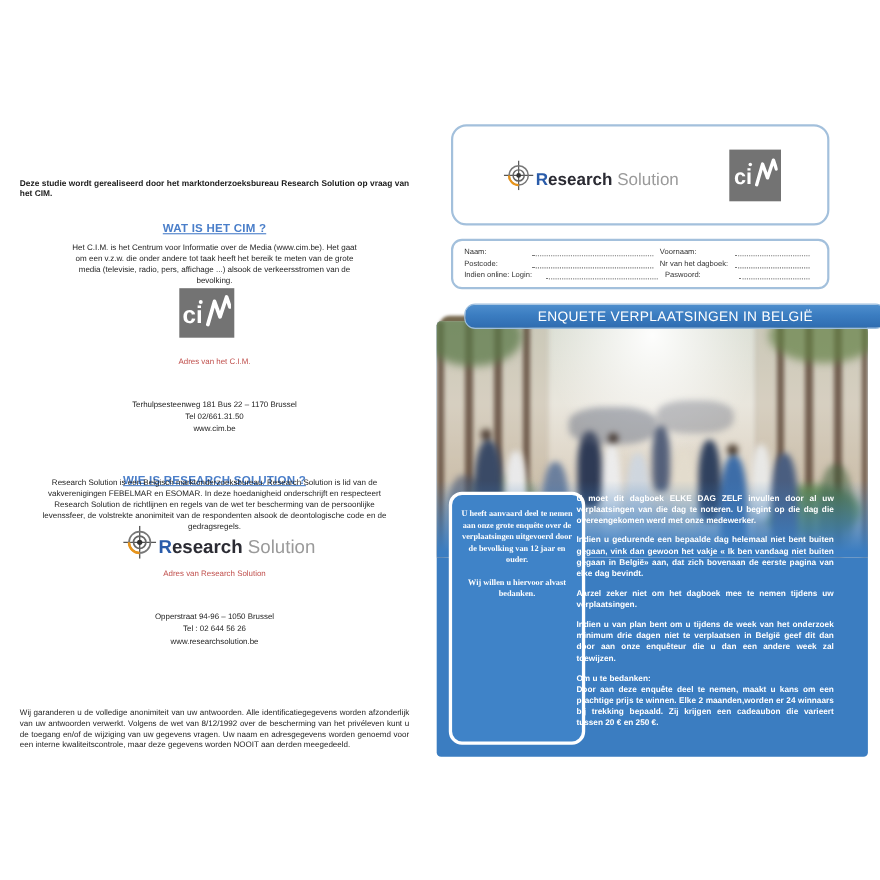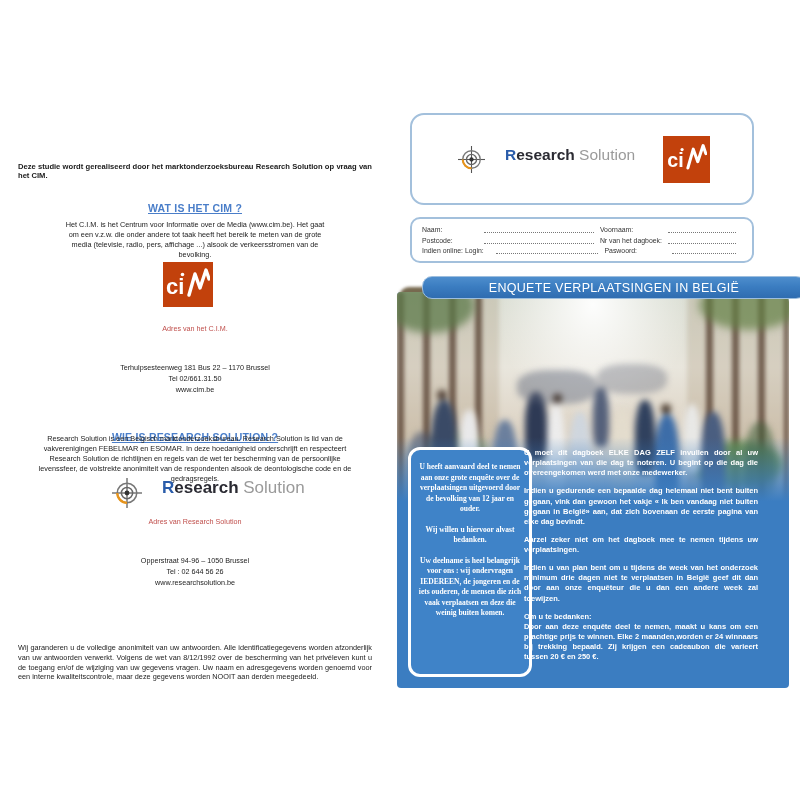--- a/index.html
+++ b/index.html
@@ -11,23 +11,23 @@
   .lp-intro{left:18px;top:154px;width:354px;font-size:7.6px;font-weight:bold;
             text-align:justify;line-height:1.3;}
   .lp-h{width:354px;left:18px;text-align:center;font-size:10.5px;font-weight:bold;
         color:#4a7ec9;text-decoration:underline;letter-spacing:.2px;}
   .lp-body{font-size:7.3px;line-height:1.35;text-align:center;color:#222;}
   .addr-label{font-size:7.2px;color:#c0504d;text-align:center;width:354px;left:18px;}
   .addr-line{font-size:7.2px;color:#222;text-align:center;width:354px;left:18px;line-height:1.45;margin-top:36px;}
   .lp-footer{left:18px;top:636px;width:354px;font-size:7.3px;text-align:justify;line-height:1.32;color:#222;}
 
   
-  .cim-logo{background:#c2410c;display:flex;align-items:center;justify-content:center;}
-  
-  .rs-logo{display:flex;align-items:flex-start;gap:20px;}
+  .cim-logo{background:#737373;display:flex;align-items:center;justify-content:center;}
+  
+  .rs-logo{display:flex;align-items:flex-end;gap:2px;}
   .rs-word{white-space:nowrap;}
   .rs-word .r1{color:#2a5caa;font-weight:bold;}
   .rs-word .r2{color:#2b2b33;font-weight:bold;}
   .rs-word .r3{color:#9a9a9a;font-weight:normal;}
 
   
   .box{border:2px solid #a3c0dc;border-radius:14px;background:#fff;}
   .logo-box{left:410px;top:113px;width:344px;height:92px;display:flex;align-items:center;
             justify-content:space-between;padding:0 42px 0 46px;box-sizing:border-box;}
   .form-box{left:410px;top:217px;width:344px;height:46px;border-radius:10px;
@@ -199,21 +199,20 @@
           <div class="p" style="left:40px;top:98px;width:10px;height:10px;background:#4a3a30;border-radius:50%;"></div>
           <div class="p" style="left:156px;top:102px;width:9px;height:9px;background:#3c2f28;border-radius:50%;"></div>
           <div class="p" style="left:264px;top:112px;width:10px;height:10px;background:#443528;border-radius:50%;"></div>
         </div>
         <div class="fade"></div>
       </div>
 
       <div class="intro-box">
         <p>U heeft aanvaard deel te nemen aan onze grote enquête over de verplaatsingen uitgevoerd door de bevolking van 12 jaar en ouder.</p>
         <p>Wij willen u hiervoor alvast bedanken.</p>
-        <p>Uw deelname is heel belangrijk voor ons : wij ondervragen <b>IEDEREEN</b>, de jongeren en de iets ouderen, de mensen die zich vaak verplaatsen en deze die weinig buiten komen.</p>
       </div>
 
       <div class="body-text">
         <p>U moet dit dagboek <b>ELKE DAG ZELF</b> invullen door al uw verplaatsingen van die dag te noteren. U begint op die dag die overeengekomen werd met onze medewerker.</p>
         <p>Indien u gedurende een bepaalde dag helemaal niet bent buiten gegaan, vink dan gewoon het vakje « Ik ben vandaag niet buiten gegaan in België» aan, dat zich bovenaan de eerste pagina van elke dag bevindt.</p>
         <p>Aarzel zeker niet om het dagboek mee te nemen tijdens uw verplaatsingen.</p>
         <p>Indien u van plan bent om u tijdens de week van het onderzoek  minimum drie dagen niet te verplaatsen in België geef dit dan door aan onze enquêteur die u dan een andere week zal toewijzen.</p>
         <p><b>Om u te bedanken:</b><br>Door aan deze enquête deel te nemen, maakt u kans om een prachtige prijs te winnen. Elke 2 maanden,worden er 24 winnaars bij trekking bepaald. Zij krijgen een cadeaubon die varieert tussen 20 € en 250 €.</p>
       </div>
     </div>

